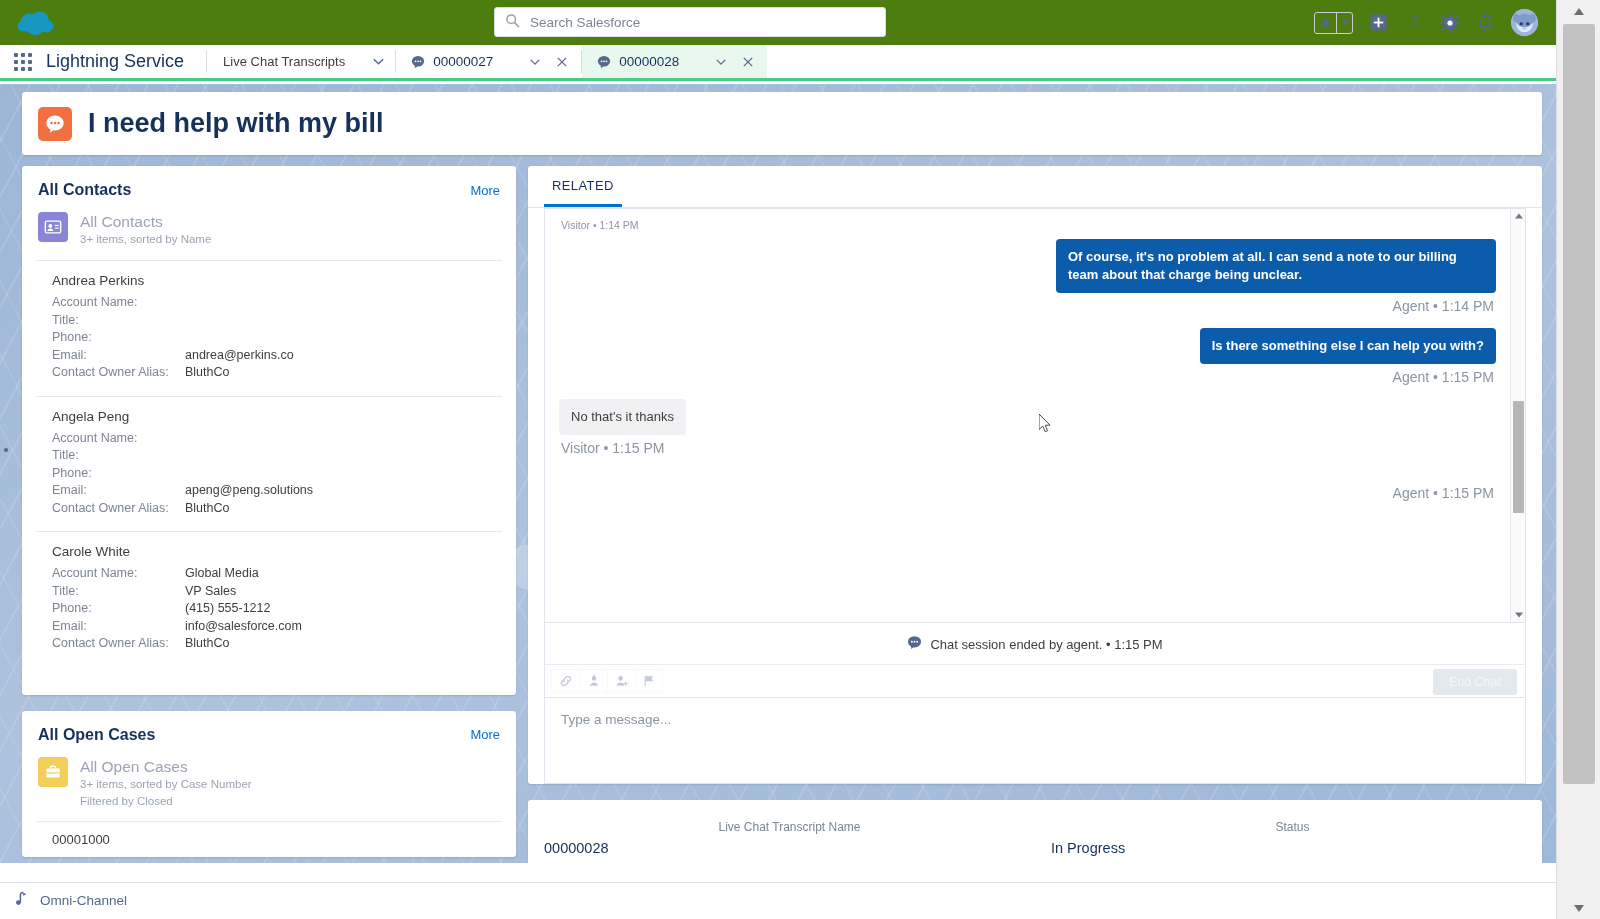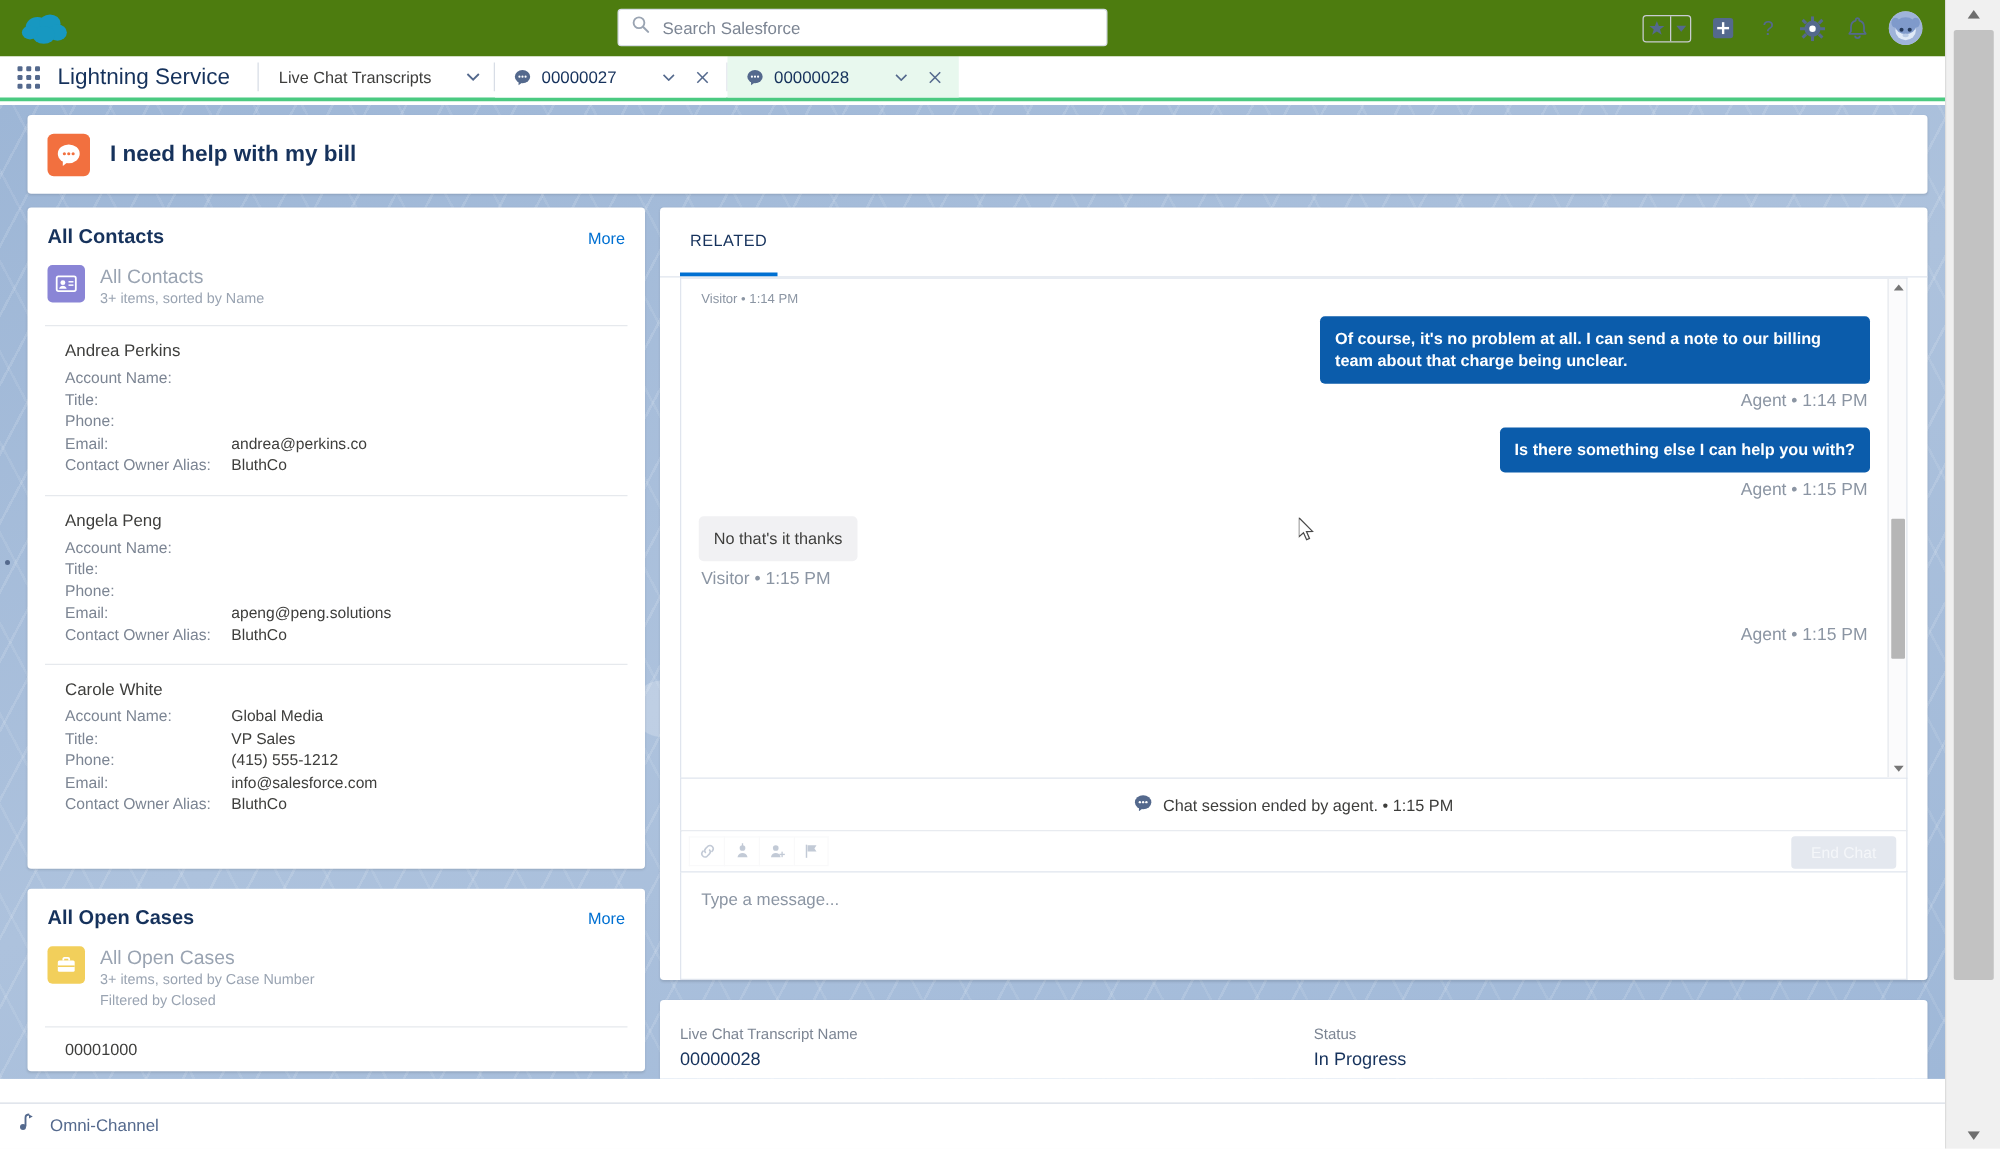--- a/index.html
+++ b/index.html
@@ -143,21 +143,21 @@
     box-shadow: 0 1px 2px rgba(0,0,0,.12);
     display: flex; align-items: center;
     padding-left: 16px;
   }
   .title-ico {
     width: 34px; height: 34px; border-radius: 5px;
     background: #f2703f;
     display: flex; align-items: center; justify-content: center;
     flex: 0 0 auto; margin-right: 16px;
   }
-  .title-text { font-size: 18px; font-weight: bold; color: #16325c; }
+  .title-text { font-size: 27px; font-weight: bold; color: #16325c; }
 
   
   .left-col {
     position: absolute; top: 82px; left: 22px;
     width: 494px; bottom: 0;
   }
   .card {
     background: #fff; border-radius: 3px;
     box-shadow: 0 1px 2px rgba(0,0,0,.12);
     margin-bottom: 16px;
@@ -197,21 +197,21 @@
     position: absolute; top: 82px; left: 528px;
     width: 1014px; bottom: 0;
   }
   .chat-card {
     background: #fff; border-radius: 3px;
     box-shadow: 0 1px 2px rgba(0,0,0,.12);
     height: 618px; display: flex; flex-direction: column;
     margin-bottom: 16px;
   }
   .tabs-strip {
-    height: 56px; display: flex; align-items: stretch;
+    height: 42px; display: flex; align-items: stretch;
     border-bottom: 1px solid #e0e5ee;
     padding-left: 16px;
     text-align: center;
   }
   .rel-tab {
     display: flex; align-items: center;
     padding: 0 8px; font-size: 13px; letter-spacing: .4px;
     color: #16325c; border-bottom: 3px solid #0070d2;
     cursor: pointer;
   }
@@ -297,21 +297,21 @@
     background: #fff; border-radius: 3px;
     box-shadow: 0 1px 2px rgba(0,0,0,.12);
     padding: 20px 0 0 0;
     min-height: 170px;
   }
   .detail-grid {
     display: grid; grid-template-columns: 1fr 1fr;
     row-gap: 0; padding: 0 8px;
   }
   .dfield { padding: 0 0 22px 0; }
-  .dfield-label { font-size: 12px; color: #7c8593; margin-bottom: 6px; }
+  .dfield-label { font-size: 12px; color: #7c8593; margin-bottom: 6px; text-align: center; }
   .dfield-value { font-size: 14.5px; color: #16325c; min-height: 19px; }
   .dcol-left { padding-left: 8px; }
   .dcol-right { padding-left: 16px; }
 
   
   .omni-footer {
     position: absolute; left: 0; bottom: 0;
     width: 1556px; height: 37px;
     background: #fff; border-top: 1px solid #d8dde6;
     display: flex; align-items: flex-end;

